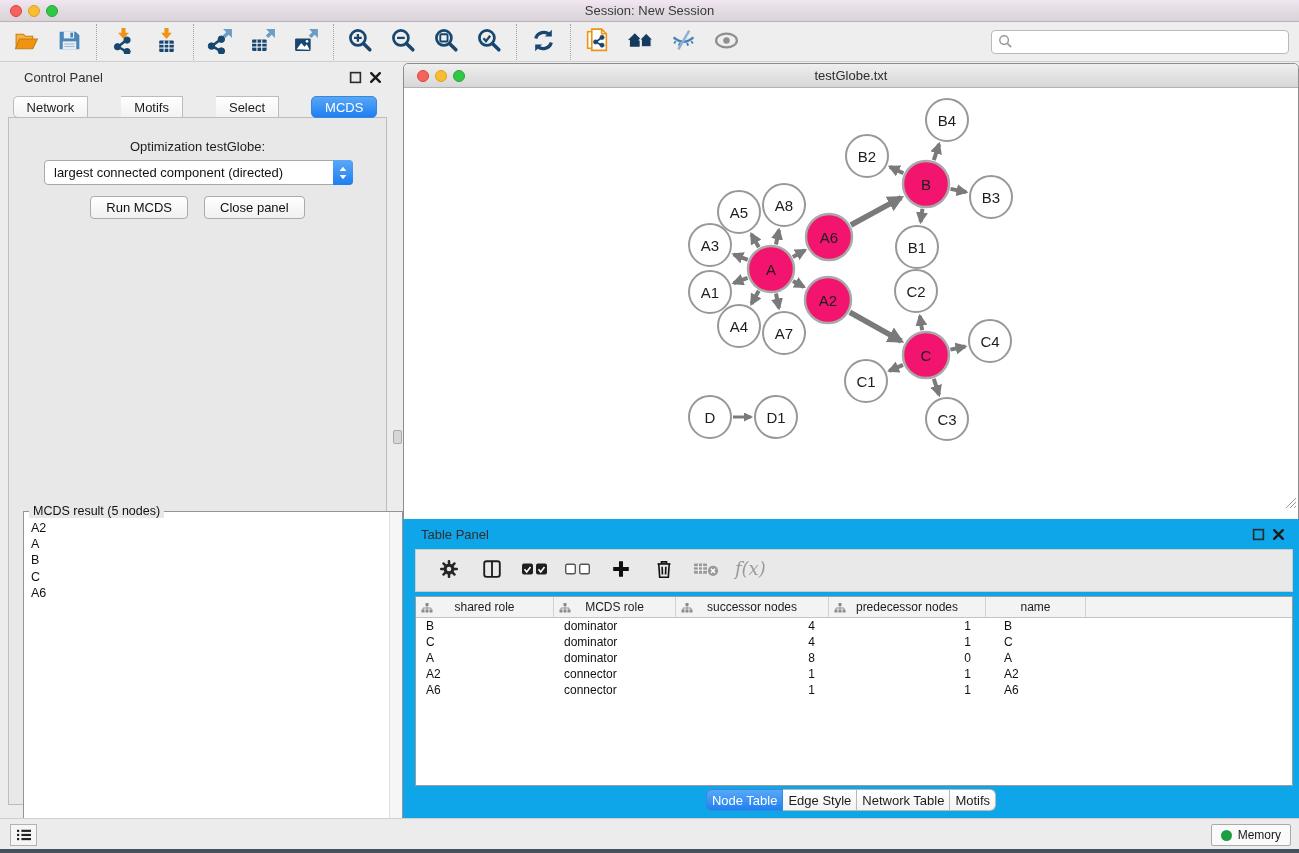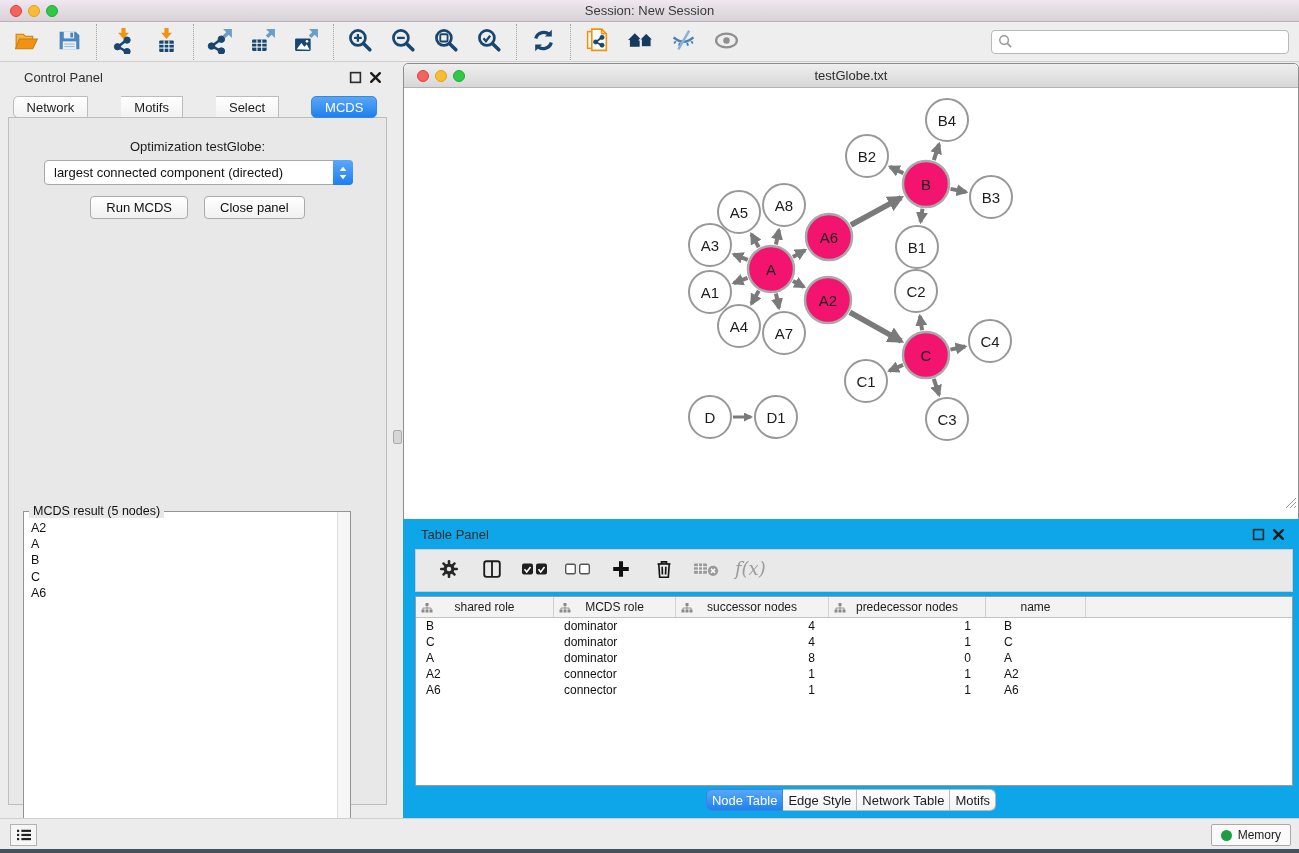--- a/index.html
+++ b/index.html
@@ -49,21 +49,21 @@
   .cp-select { position:absolute; left:35px; top:42px; width:309px; height:25px; background:#fff;
     border:1px solid #a9a9a9; border-radius:4px; display:flex; align-items:center; }
   .cp-select .sel-text { flex:1; font-size:13px; padding-left:9px; color:#111; white-space:nowrap; }
   .cp-select .sel-stepper { width:20px; height:25px; margin-right:-1px;
     background:linear-gradient(#5aa8f8,#1e7ff0); border-radius:0 4px 4px 0;
     display:flex; align-items:center; justify-content:center; }
   .cp-select .sel-stepper svg { width:10px; height:16px; }
   .cp-buttons { position:absolute; left:0; width:100%; top:78px; display:flex; justify-content:center; gap:16px; }
   .cp-btn { font-size:13px; font-family:"Liberation Sans",sans-serif; padding:3px 15px; height:23px;
     background:linear-gradient(#ffffff,#f0f0f0); border:1px solid #ababab; border-radius:4px; color:#111; }
-  .mcds-fieldset { position:absolute; left:14px; top:393px; width:328px; height:343px;
+  .mcds-fieldset { position:absolute; left:14px; top:393px; width:380px; height:343px;
     border:1px solid #949494; background:#fff; }
   .mcds-legend { position:absolute; top:-8px; left:5px; background:#e8e8e8; padding:0 4px;
     font-size:12.5px; color:#111; }
   .mcds-list { position:absolute; left:1px; top:4px; right:14px; bottom:1px; overflow:hidden;
     padding:4px 0 0 6px; }
   .mcds-item { font-size:12.5px; line-height:16.2px; color:#111; }
   .mcds-scroll { position:absolute; right:0; top:0; bottom:0; width:13px; background:#f6f6f6;
     border-left:1px solid #dddddd; }
 
   

